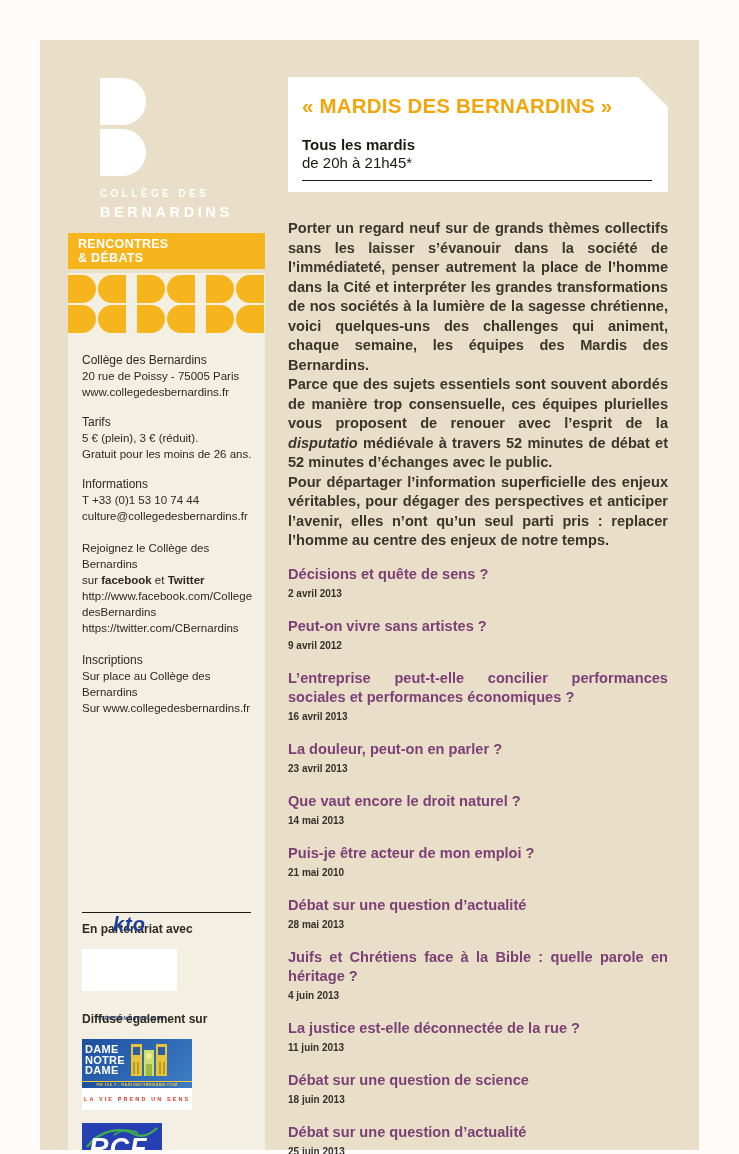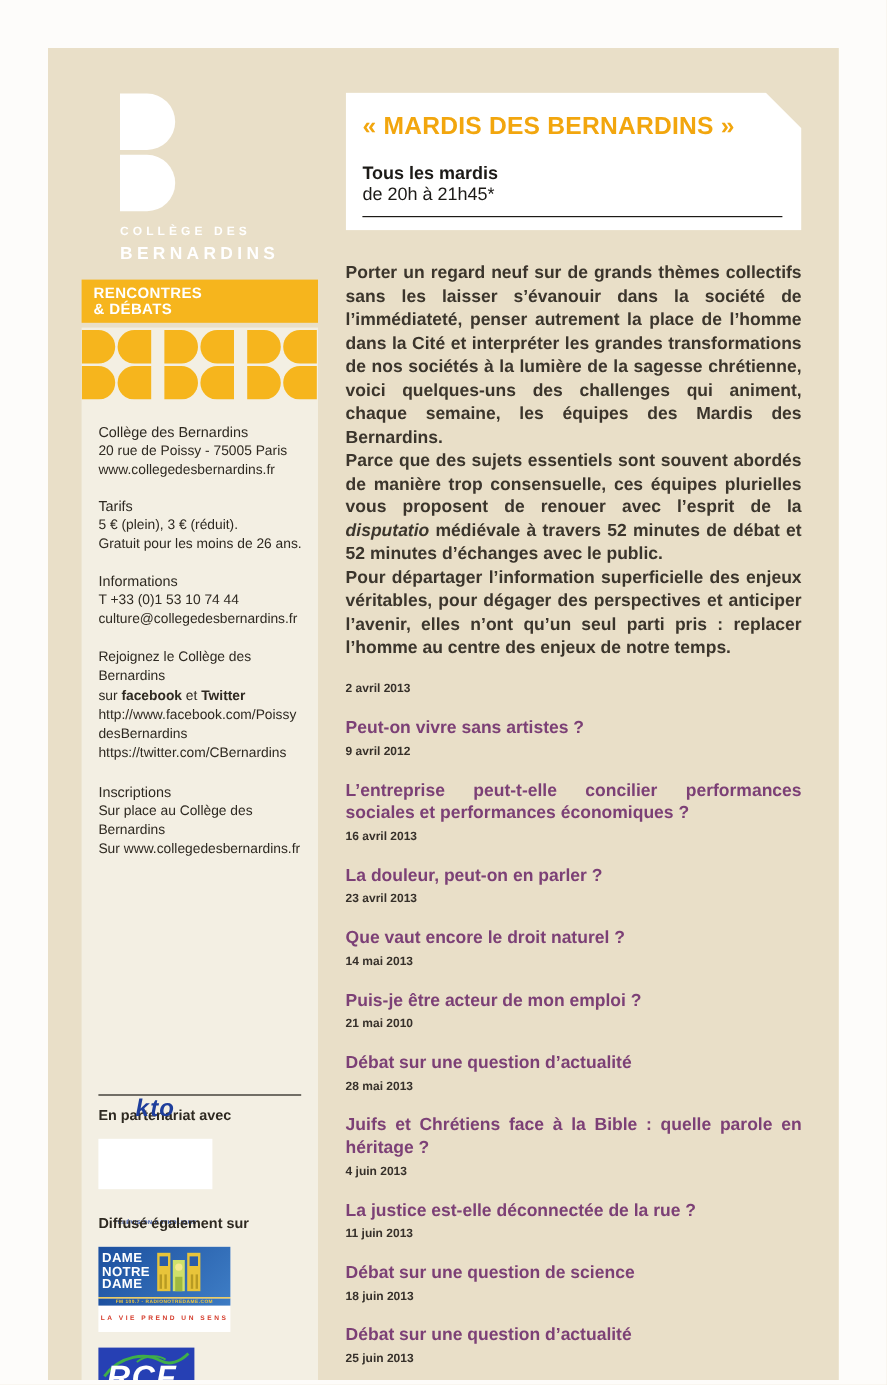--- a/index.html
+++ b/index.html
@@ -152,21 +152,21 @@
 
         <div class="side-block">
           <div class="side-h">Informations</div>
           <div>T +33 (0)1 53 10 74 44</div>
           <div>culture@collegedesbernardins.fr</div>
         </div>
 
         <div class="side-block gap">
           <div>Rejoignez le Collège des Bernardins</div>
           <div><span>sur </span><b>facebook</b><span> et </span><b>Twitter</b></div>
-          <div><span>http://www.facebook.com/Poissy</span></div>
+          <div><span>http://www.facebook.com/College</span></div>
           <div><span>desBernardins</span></div>
           <div>https://twitter.com/CBernardins</div>
         </div>
 
         <div class="side-block gap">
           <div class="side-h">Inscriptions</div>
           <div>Sur place au Collège des Bernardins</div>
           <div>Sur www.collegedesbernardins.fr</div>
         </div>
 
@@ -233,20 +233,21 @@
 
     <div class="intro">
       <p>Porter un regard neuf sur de grands thèmes collectifs sans les laisser s’évanouir dans la société de l’immédiateté, penser autrement la place de l’homme dans la Cité et interpréter les grandes transformations de nos sociétés à la lumière de la sagesse chrétienne, voici quelques-uns des challenges qui animent, chaque semaine, les équipes des Mardis des Bernardins.</p>
       <p><span>Parce que des sujets essentiels sont souvent abordés de manière trop consensuelle, ces équipes plurielles vous proposent de renouer avec l’esprit de la </span><span class="ital">disputatio</span><span> médiévale à travers 52 minutes de débat et 52 minutes d’échanges avec le public.</span></p>
       <p>Pour départager l’information superficielle des enjeux véritables, pour dégager des perspectives et anticiper l’avenir, elles n’ont qu’un seul parti pris : replacer l’homme au centre des enjeux de notre temps.</p>
     </div>
 
     <div class="events">
 
         <div class="event">
+          <div class="event-title">Décisions et quête de sens ?</div>
           <div class="event-date">2 avril 2013</div>
         </div>
 
         <div class="event">
           <div class="event-title">Peut-on vivre sans artistes ?</div>
           <div class="event-date">9 avril 2012</div>
         </div>
 
         <div class="event">
           <div class="event-title">L’entreprise peut-t-elle concilier performances sociales et performances économiques ?</div>

